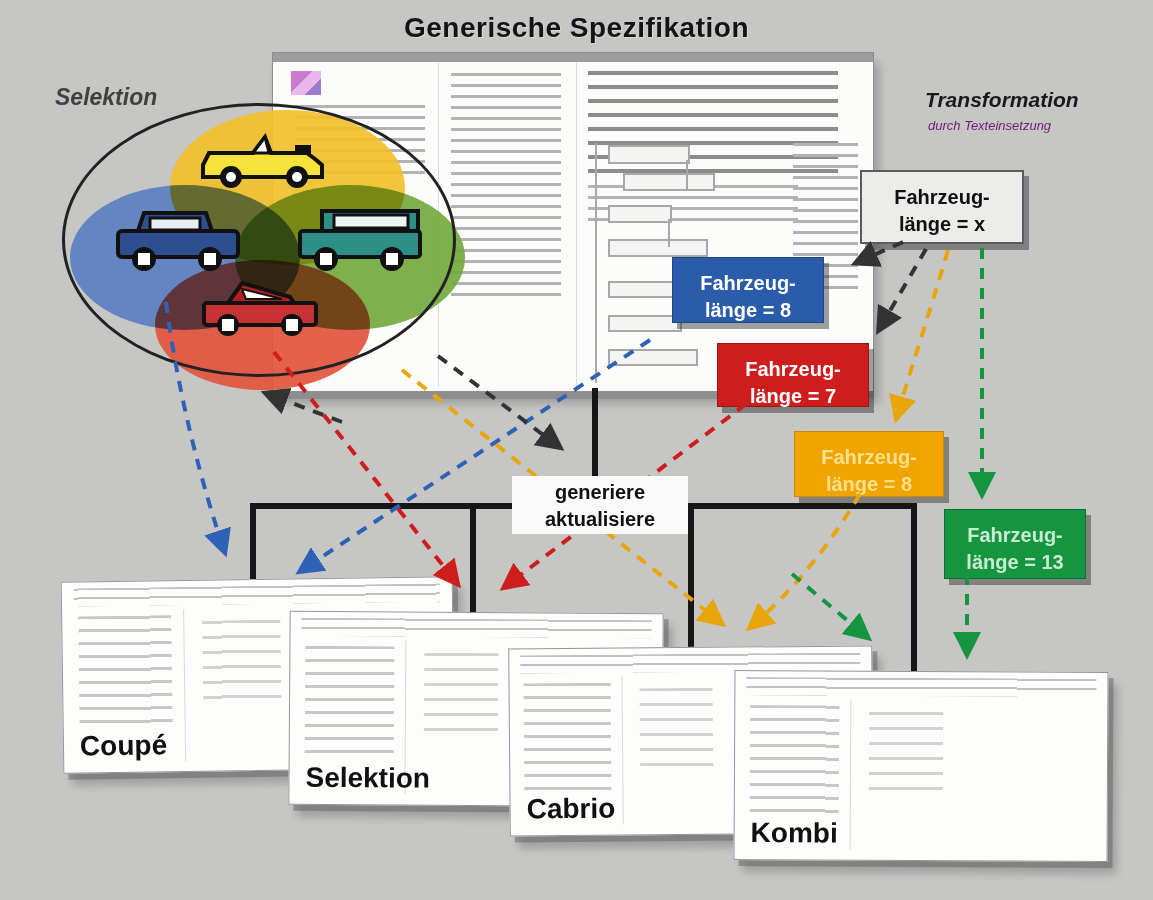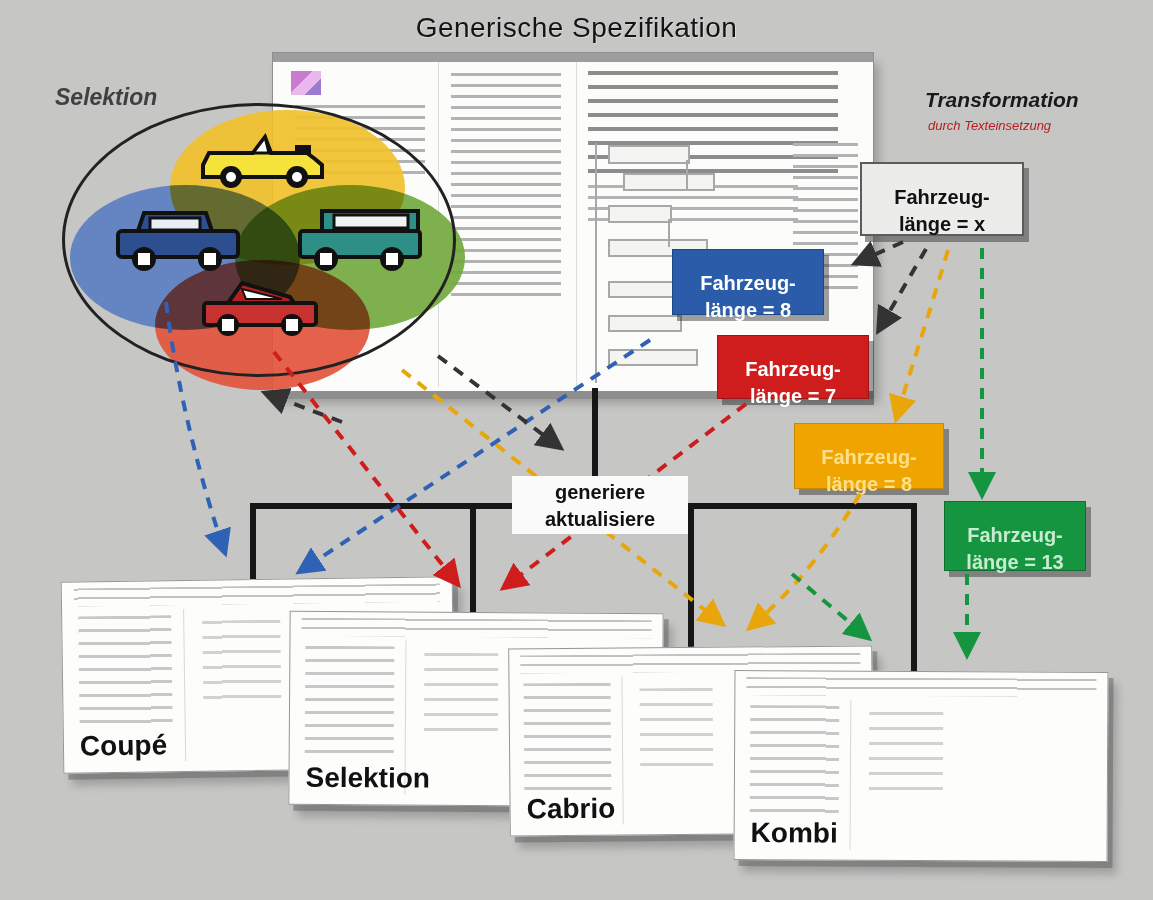--- a/index.html
+++ b/index.html
@@ -7,31 +7,31 @@
     position:relative;width:1153px;height:900px;overflow:hidden;
     background:#c6c6c5;
     font-family:"Liberation Sans", sans-serif;
     -webkit-font-smoothing:antialiased;
   }
   .abs{position:absolute;}
 
   
   .title{
     left:0;right:0;top:12px;text-align:center;
-    font-size:28px;font-weight:normal;color:#141414;letter-spacing:.5px;
+    font-size:28px;font-weight:bold;color:#141414;letter-spacing:.5px;
     text-shadow:1px 1px 0 rgba(255,255,255,.35);
   }
   .selektion{
     left:55px;top:84px;font-size:23px;font-weight:bold;font-style:italic;color:#404040;
   }
   .transform-title{
     left:925px;top:88px;font-size:21px;font-weight:bold;font-style:italic;color:#1a1a1a;
   }
   .transform-sub{
-    left:928px;top:118px;font-size:13px;font-style:italic;color:#b91c1c;text-align:right;
+    left:928px;top:118px;font-size:13px;font-style:italic;color:#701a75;text-align:right;
   }
 
   
   .spec{
     left:272px;top:52px;width:600px;height:338px;background:#fcfcfb;
     border:1px solid #8f8f8f;
     box-shadow:0 7px 0 #8e8e8e, 5px 11px 9px rgba(0,0,0,.22);
     z-index:1;
   }
   .spec .topstrip{position:absolute;left:0;top:0;right:0;height:9px;background:#9d9d9d;}
@@ -45,21 +45,21 @@
 
   
   .venn{left:60px;top:95px;width:400px;height:290px;z-index:2;isolation:isolate;}
   .vfill{position:absolute;border-radius:50%;mix-blend-mode:multiply;opacity:.92;}
   .voutline{position:absolute;left:2px;top:8px;width:388px;height:268px;border:3px solid #222;border-radius:50%;}
   .car{position:absolute;}
 
   
   .pbox{
     z-index:4;text-align:center;font-weight:bold;font-size:20px;line-height:1.35;
-    padding-top:20px;box-sizing:border-box;
+    padding-top:12px;box-sizing:border-box;margin-top:8px;
   }
   .pbox span{display:block;}
   .box-x{left:860px;top:162px;width:164px;height:74px;background:#ececea;color:#111;
     border:2px solid #5c5c5c;box-shadow:5px 6px 0 rgba(70,70,70,.55);}
   .box-3{left:672px;top:249px;width:152px;height:66px;background:#2a5caa;color:#fff;
     border:1px solid #1b4787;box-shadow:5px 6px 0 rgba(45,45,45,.45);}
   .box-7{left:717px;top:335px;width:152px;height:64px;background:#cf1d1d;color:#fff;
     border:1px solid #9d1414;box-shadow:5px 6px 0 rgba(45,45,45,.45);}
   .box-11{left:794px;top:423px;width:150px;height:66px;background:#f0a400;color:#ffe08a;
     border:1px solid #c98a00;box-shadow:5px 6px 0 rgba(45,45,45,.45);}

